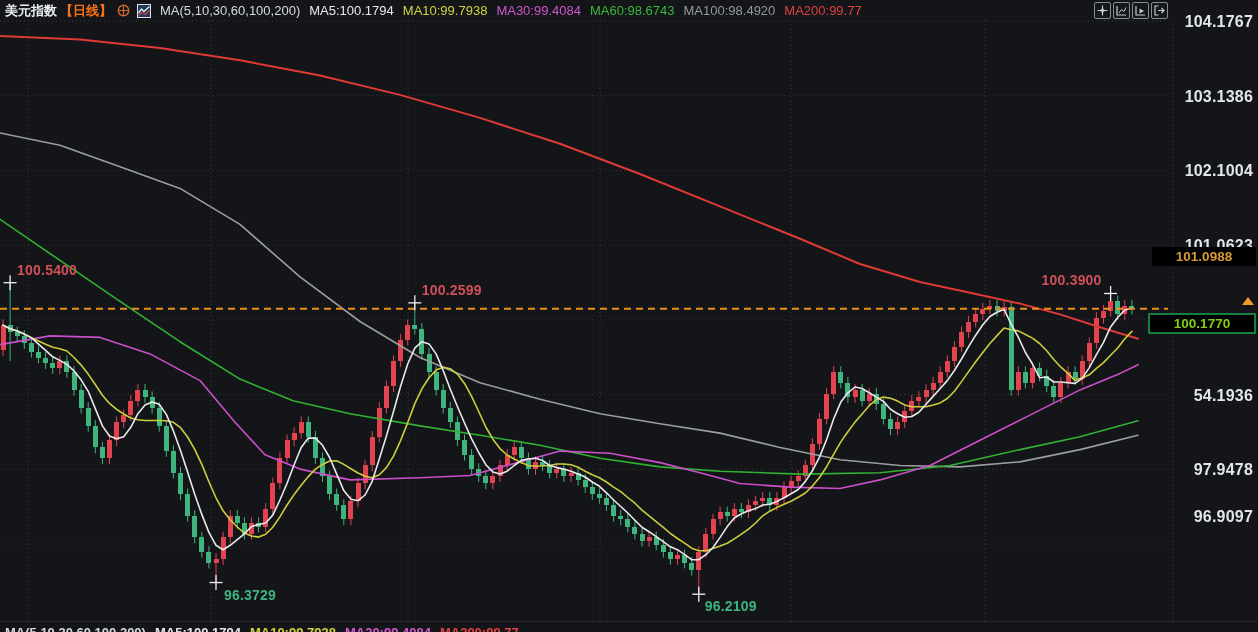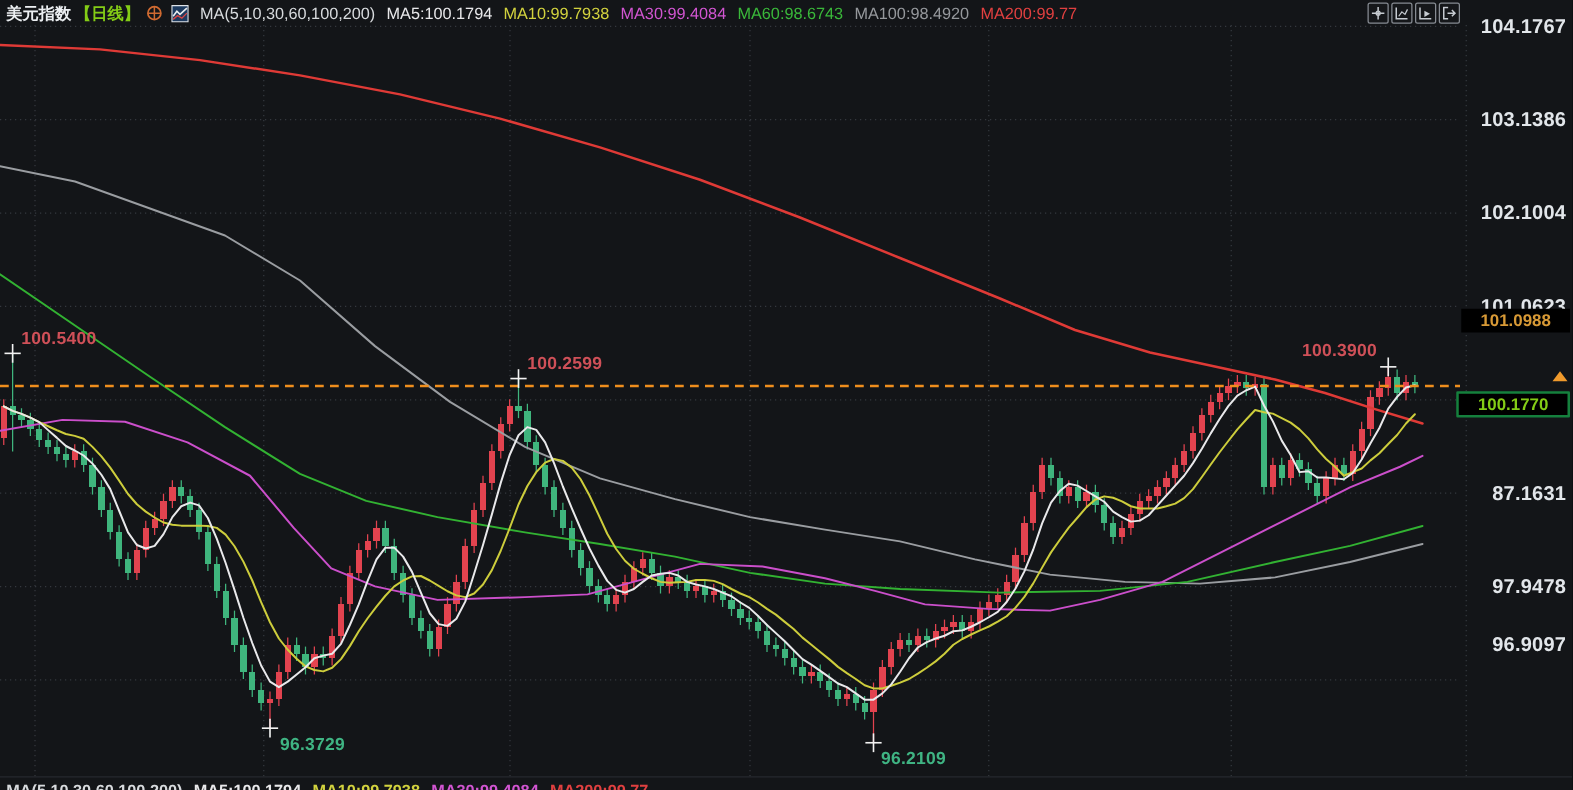--- a/index.html
+++ b/index.html
@@ -3,33 +3,33 @@
 <meta charset="utf-8">
 <style>
   html,body{margin:0;padding:0;background:#0b0d0f;}
   #app{position:relative;width:1258px;height:632px;background:#131518;overflow:hidden;
        font-family:"Liberation Sans",sans-serif;-webkit-font-smoothing:antialiased;}
   #chart{position:absolute;left:0;top:0;}
   
   #legend{position:absolute;left:5px;top:0;height:21px;display:flex;align-items:center;
           gap:9px;font-size:13px;white-space:nowrap;z-index:5;}
   .sym{color:#eceff2;font-weight:700;}
-  .period{color:#84cc16;font-weight:700;cursor:pointer;}
+  .period{color:#f97316;font-weight:700;cursor:pointer;}
   .ma-group{color:#d7dadd;}
   .ma5v{color:#e8e8ea;} .ma10v{color:#d2d23e;} .ma30v{color:#d155d1;}
   .ma60v{color:#3ab83a;text-align:center;} .ma100v{color:#95989c;} .ma200v{color:#e04040;}
   .lgicon{display:inline-block;line-height:0;}
   
   #toolbar{position:absolute;top:2px;left:1094px;display:flex;gap:2px;z-index:6;}
   .tbtn{width:15px;height:15px;border:1px solid #878c93;border-radius:2px;background:#15171a;
         display:flex;align-items:center;justify-content:center;cursor:pointer;line-height:0;}
   
   .axlabel{position:absolute;width:112px;text-align:right;right:5px;font-size:16px;
            font-weight:700;color:#e2e6ea;letter-spacing:.2px;z-index:4;}
-  .tag{position:absolute;right:2px;width:87px;height:19px;line-height:19px;text-align:center;
+  .tag{position:absolute;right:2px;width:104px;height:19px;line-height:19px;text-align:center;
        font-size:13.5px;font-weight:700;background:#000;z-index:7;}
   #tag-high{color:#d89a36;}
   #tag-last{color:#84cc16;border:2px solid #15803d;border-radius:1px;height:17px;line-height:17px;}
   #latest-arrow{position:absolute;right:4px;width:0;height:0;z-index:8;cursor:pointer;
       border-left:6px solid transparent;border-right:6px solid transparent;border-bottom:8px solid #f09a2c;}
   
   .ann{position:absolute;font-size:14px;font-weight:700;z-index:3;letter-spacing:.2px;}
   .ann.red{color:#cf5058;} .ann.green{color:#3fb483;}
   .ann.end{transform:translateX(-100%);}
   #watermark{position:absolute;left:1126px;top:576px;font-size:27px;letter-spacing:5px;
@@ -460,16 +460,16 @@
 
 <div class="ann red" style="left: 17.1px; top: 261.69px;">100.5400</div>
     <div class="ann green" style="left: 224px; top: 586.546px;">96.3729</div>
     <div class="ann red" style="left: 421.8px; top: 281.845px;">100.2599</div>
     <div class="ann green" style="left: 704.8px; top: 598.203px;">96.2109</div>
     <div class="ann red end" style="left: 1101.6px; top: 272.483px;">100.3900</div>
     <div class="axlabel" style="top: 13px;">104.1767</div>
     <div class="axlabel" style="top: 87.6996px;">103.1386</div>
     <div class="axlabel" style="top: 162.406px;">102.1004</div>
     <div class="axlabel" style="top: 237.106px;">101.0623</div>
-    <div class="axlabel" style="top: 386.512px;">87.1631</div>
+    <div class="axlabel" style="top: 386.512px;">54.1936</div>
     <div class="axlabel" style="top: 461.219px;">97.9478</div>
     <div class="axlabel" style="top: 508px;">96.9097</div>
   </div>
 
 </body></html>

